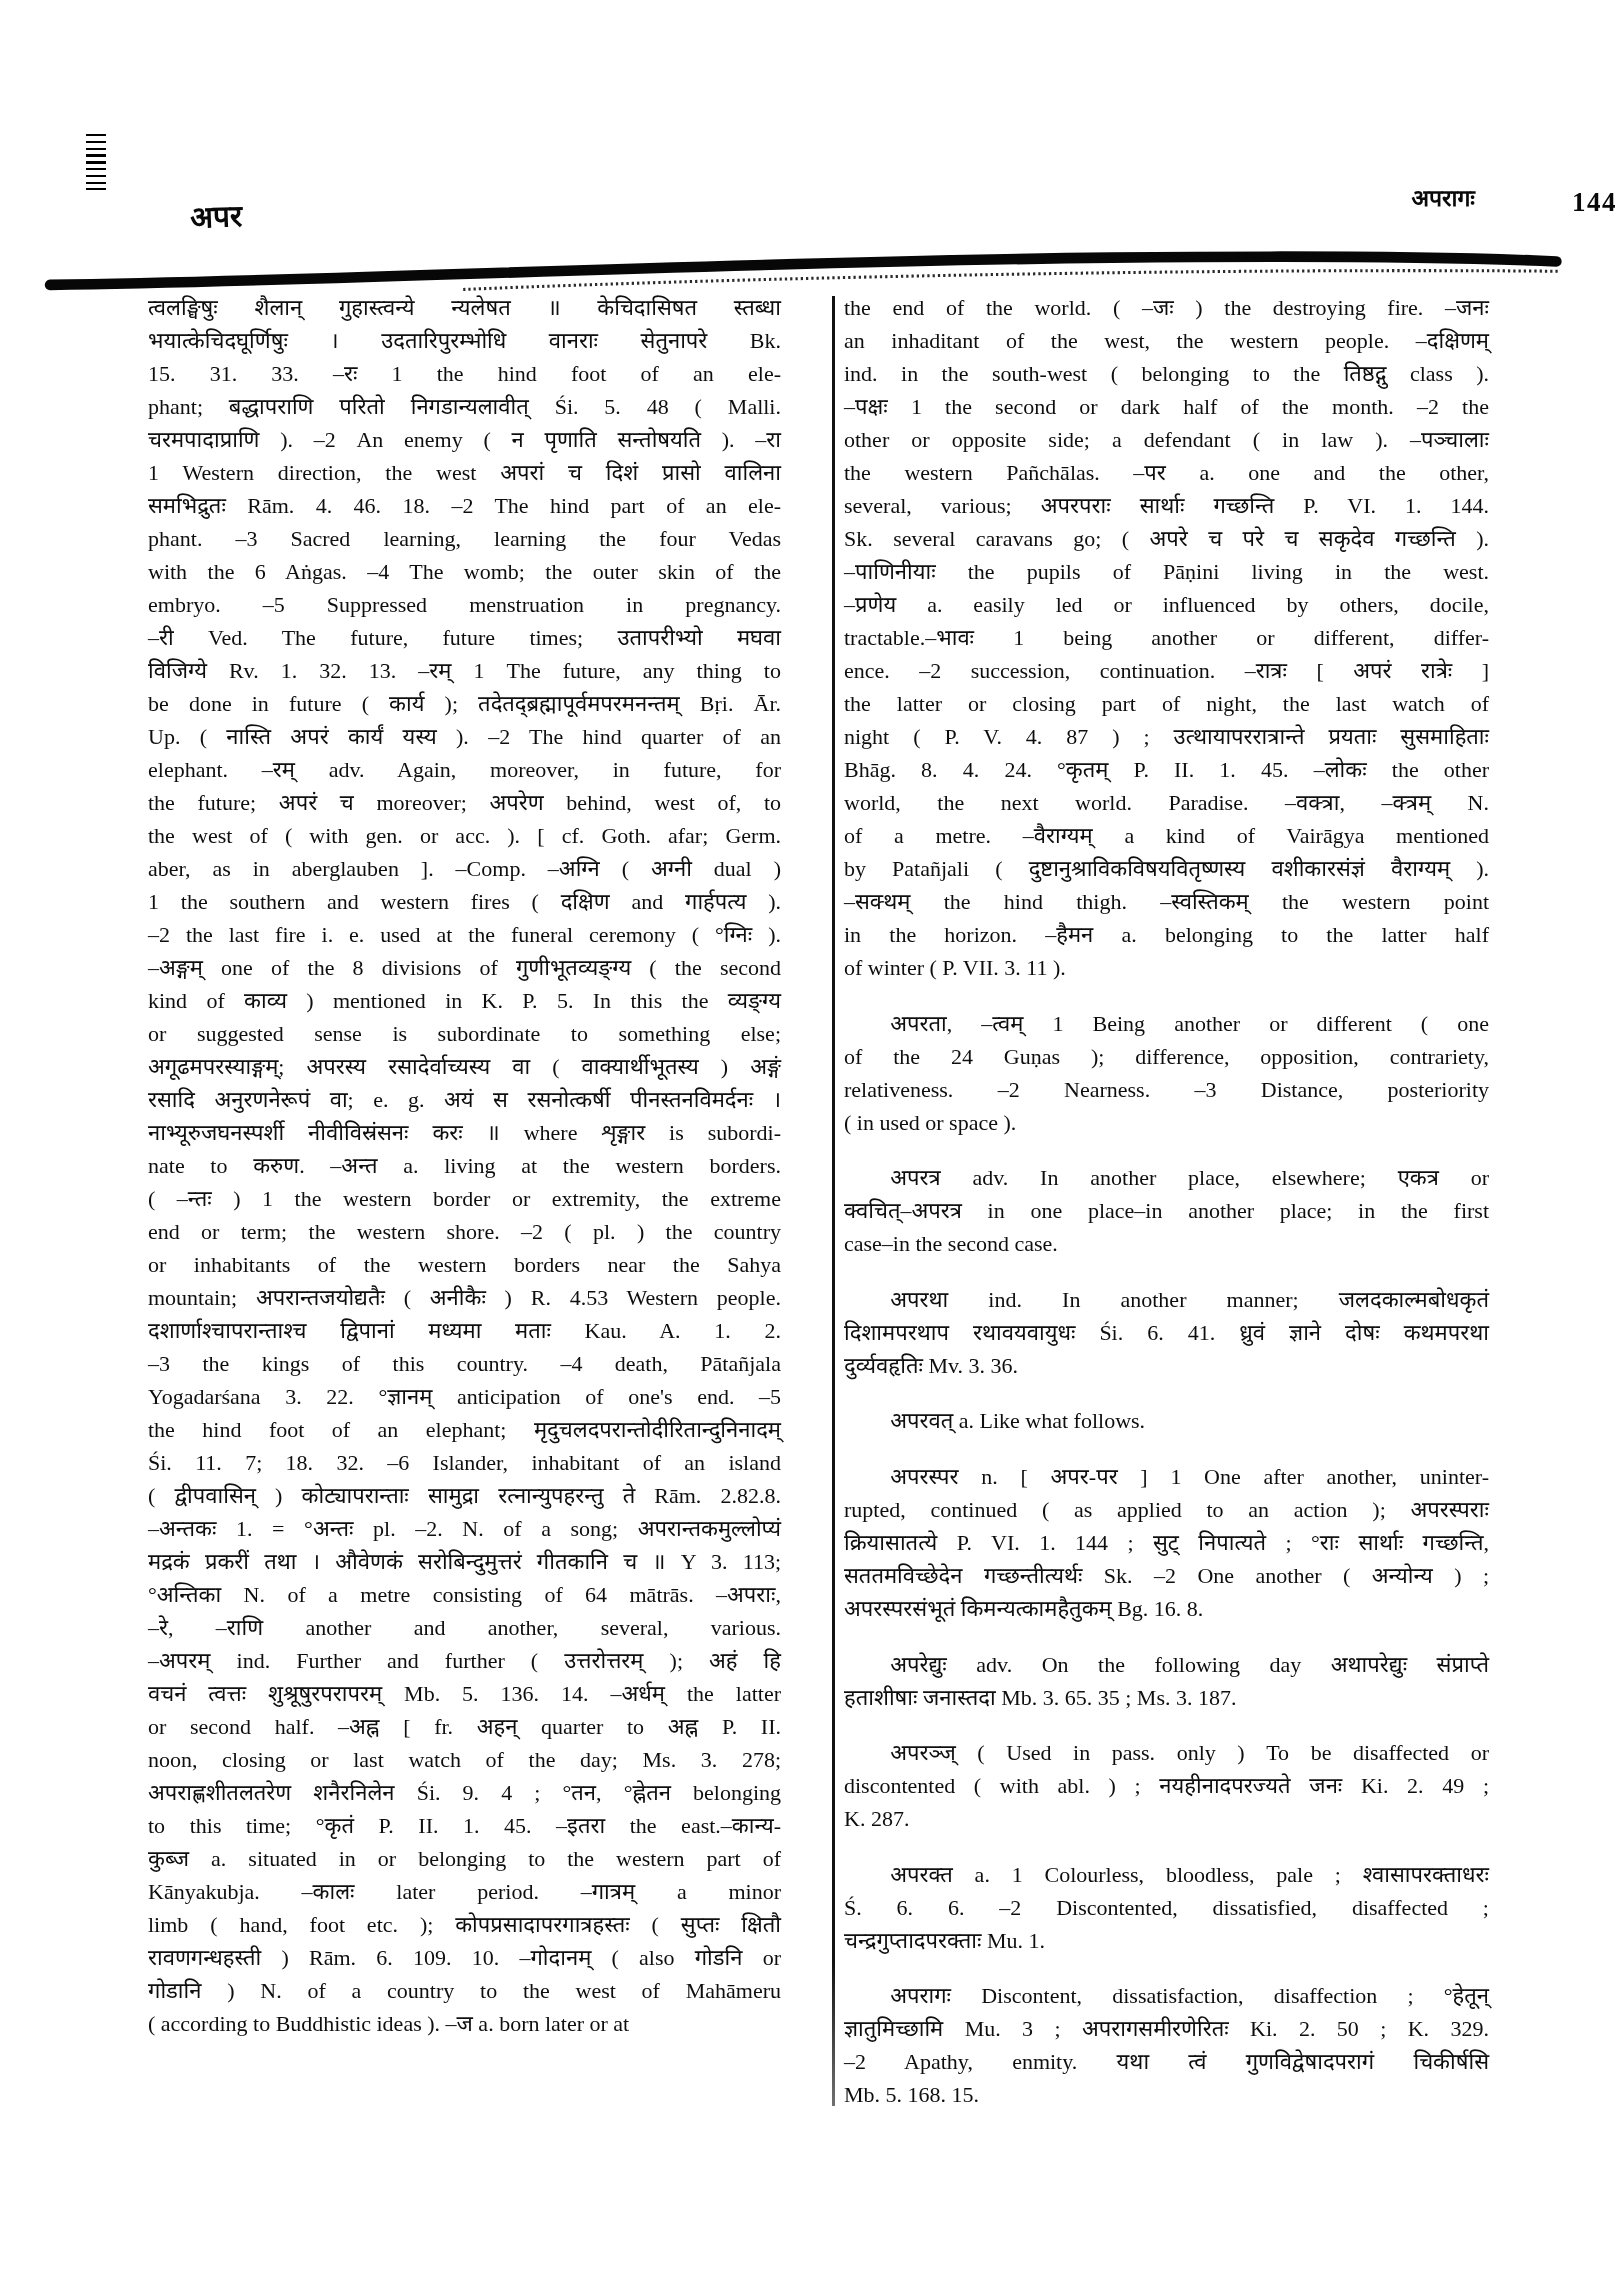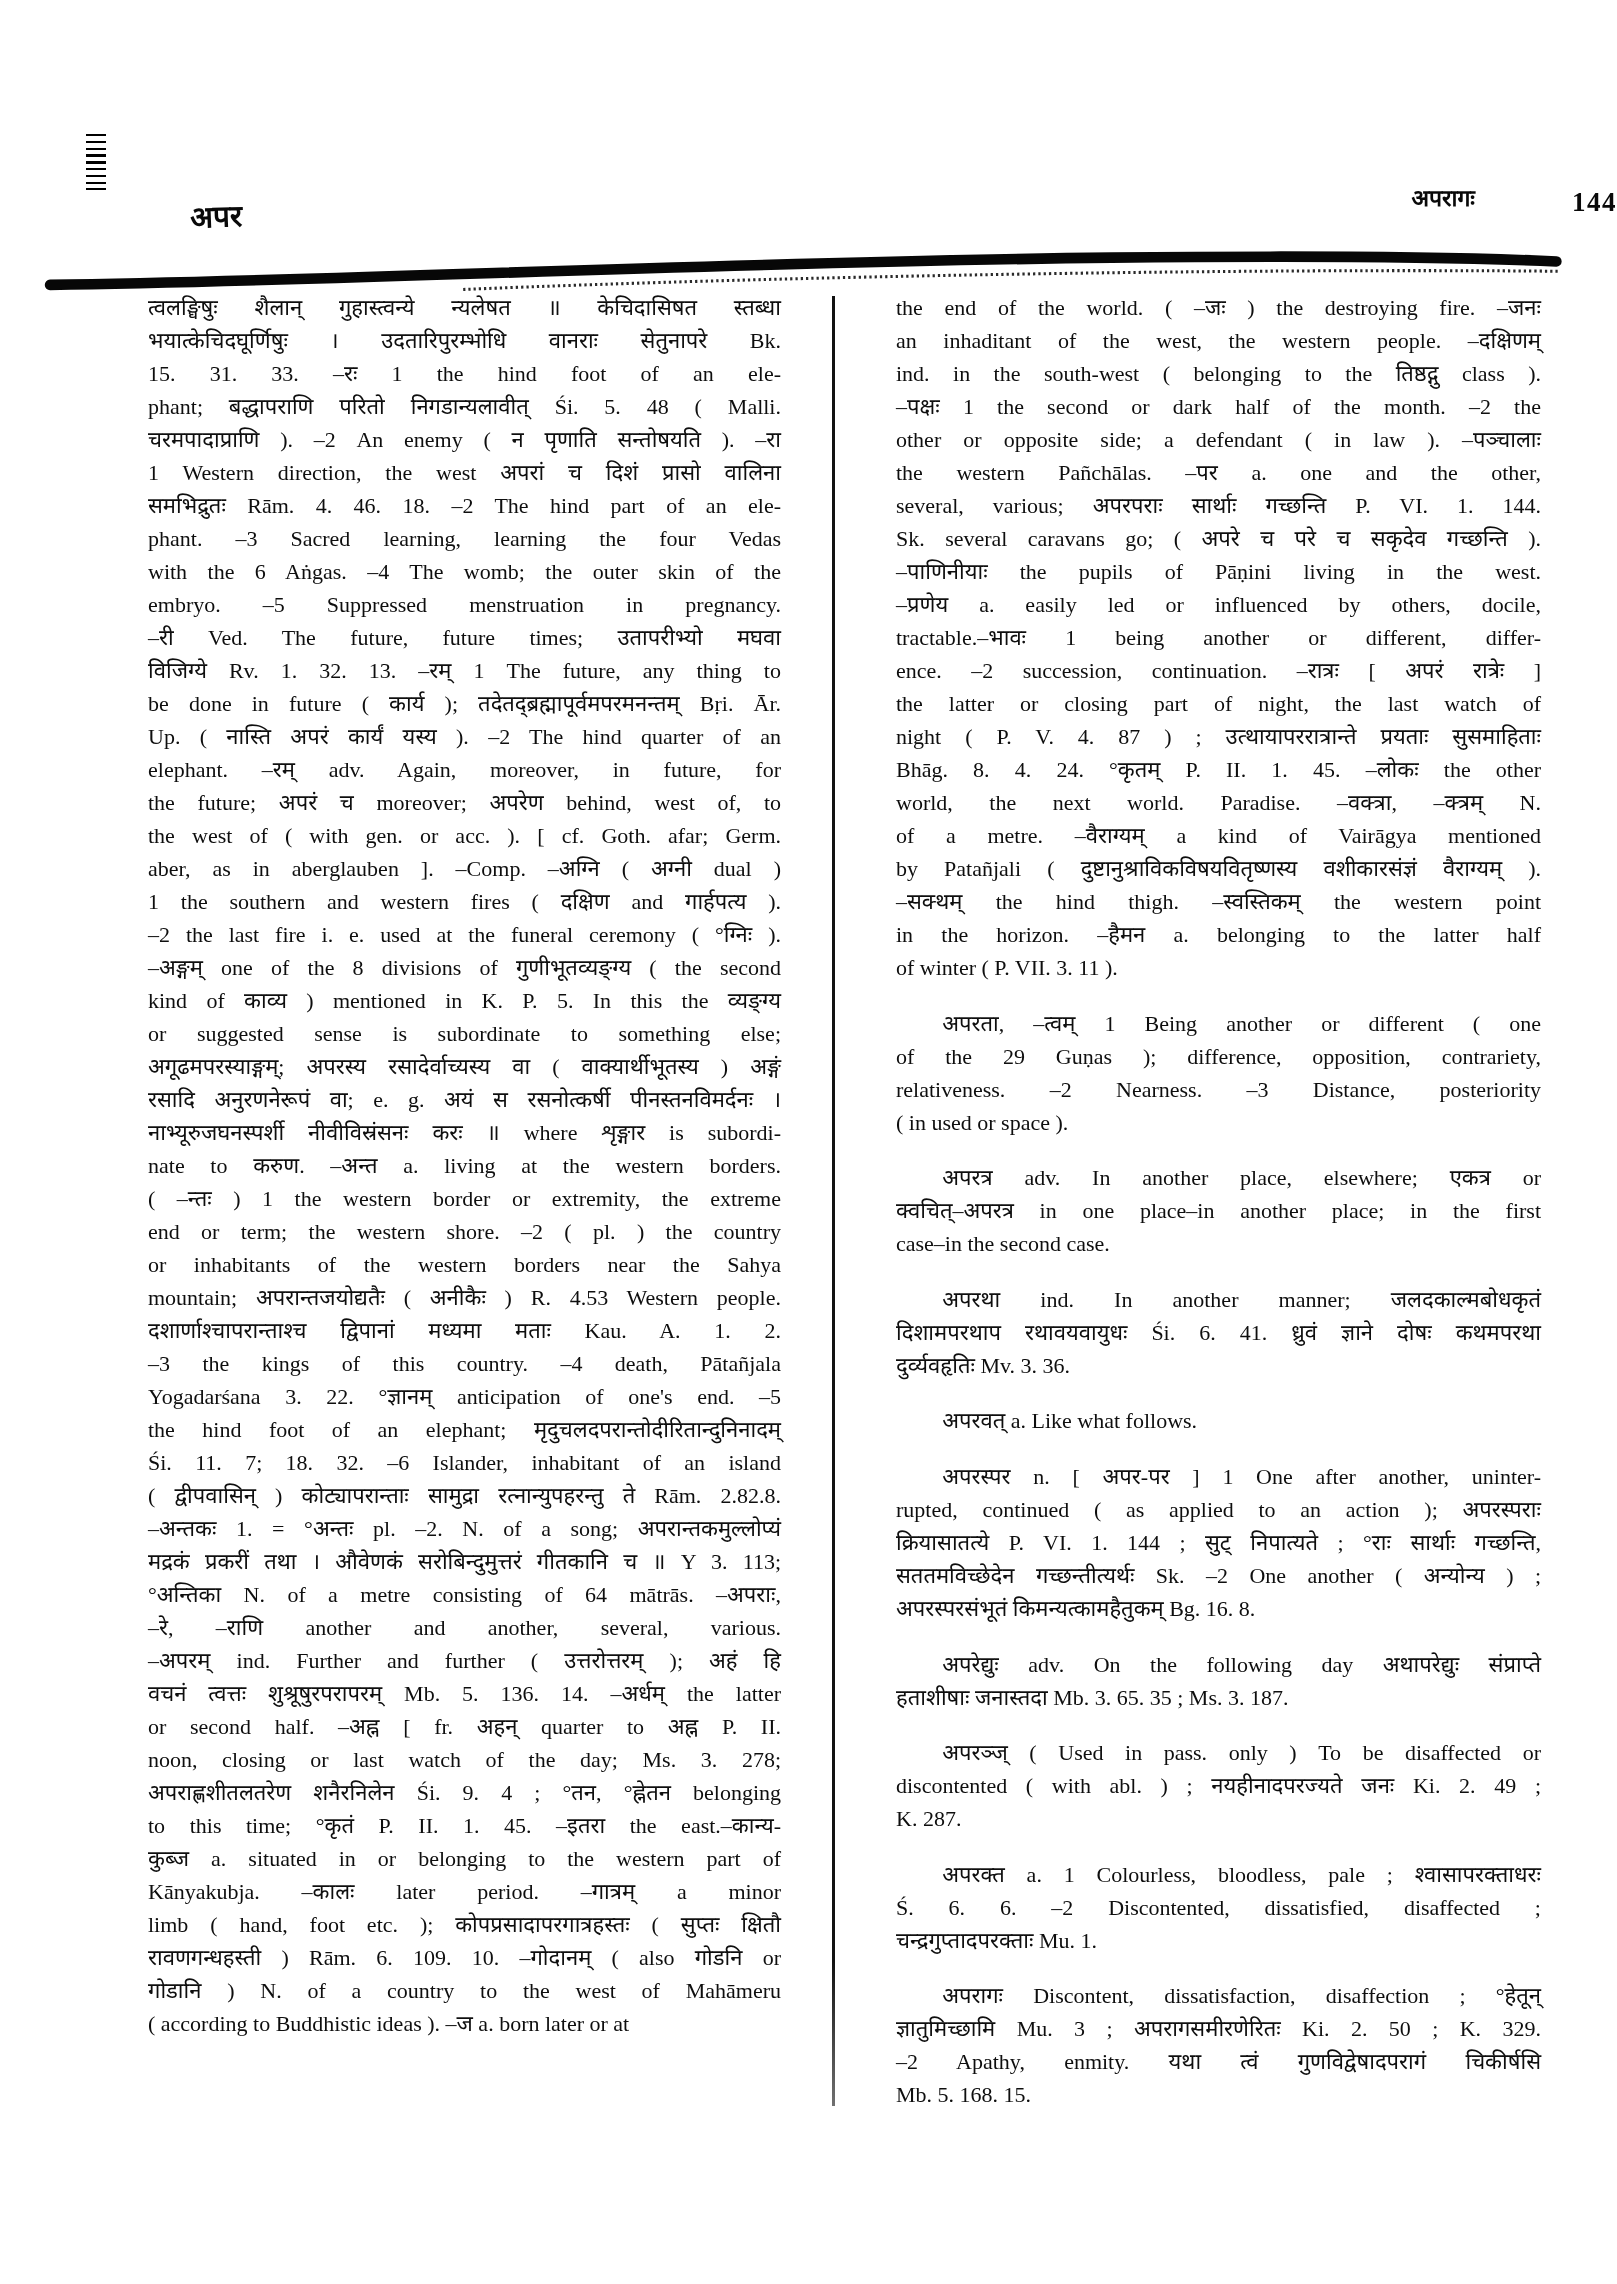--- a/index.html
+++ b/index.html
@@ -17,21 +17,21 @@
   #header-rule{position:absolute;left:41px;top:241px;width:1538px;height:53px;}
   
   #scan-artifact{
     position:absolute;left:86px;top:134px;width:19.6px;height:56px;
     background:repeating-linear-gradient(to bottom,#000 0 2.3px,transparent 2.3px 6.8px);
   }
   
   .col{position:absolute;top:291px;font-size:22px;line-height:33px;
        text-rendering:optimizeLegibility;}
   #col-left{left:148px;width:633px;}
-  #col-right{left:896px;width:645px;}
+  #col-right{left:844px;width:645px;}
   .line{white-space:normal;text-align:justify;text-align-last:justify;min-height:33px;}
   .line.last{text-align-last:left;}
   .line.indent{text-indent:2.1em;}
   .line.gap{margin-top:22.6px;}
   
   #column-divider{
     position:absolute;left:832px;top:296px;width:3px;height:1810px;
     background:linear-gradient(to bottom,#111 0 92%,rgba(17,17,17,.6) 100%);
   }
 </style>
@@ -122,21 +122,21 @@
     <div class="line">the latter or closing part of night, the last watch of</div>
     <div class="line">night ( P. V. 4. 87 ) ; उत्थायापररात्रान्ते प्रयताः सुसमाहिताः</div>
     <div class="line">Bhāg. 8. 4. 24. °कृतम् P. II. 1. 45. –लोकः the other</div>
     <div class="line">world, the next world. Paradise. –वक्त्रा, –क्त्रम् N.</div>
     <div class="line">of a metre. –वैराग्यम् a kind of Vairāgya mentioned</div>
     <div class="line">by Patañjali ( दुष्टानुश्राविकविषयवितृष्णस्य वशीकारसंज्ञं वैराग्यम् ).</div>
     <div class="line">–सक्थम् the hind thigh. –स्वस्तिकम् the western point</div>
     <div class="line">in the horizon. –हैमन a. belonging to the latter half</div>
     <div class="line last">of winter ( P. VII. 3. 11 ).</div>
     <div class="line indent gap">अपरता, –त्वम् 1 Being another or different ( one</div>
-    <div class="line">of the 29 Guṇas ); difference, opposition, contrariety,</div>
+    <div class="line">of the 24 Guṇas ); difference, opposition, contrariety,</div>
     <div class="line">relativeness. –2 Nearness. –3 Distance, posteriority</div>
     <div class="line last">( in used or space ).</div>
     <div class="line indent gap">अपरत्र adv. In another place, elsewhere; एकत्र or</div>
     <div class="line">क्वचित्–अपरत्र in one place–in another place; in the first</div>
     <div class="line last">case–in the second case.</div>
     <div class="line indent gap">अपरथा ind. In another manner; जलदकाल्मबोधकृतं</div>
     <div class="line">दिशामपरथाप रथावयवायुधः Śi. 6. 41. ध्रुवं ज्ञाने दोषः कथमपरथा</div>
     <div class="line last">दुर्व्यवहृतिः Mv. 3. 36.</div>
     <div class="line last indent gap">अपरवत् a. Like what follows.</div>
     <div class="line indent gap">अपरस्पर n. [ अपर-पर ] 1 One after another, uninter-</div>

